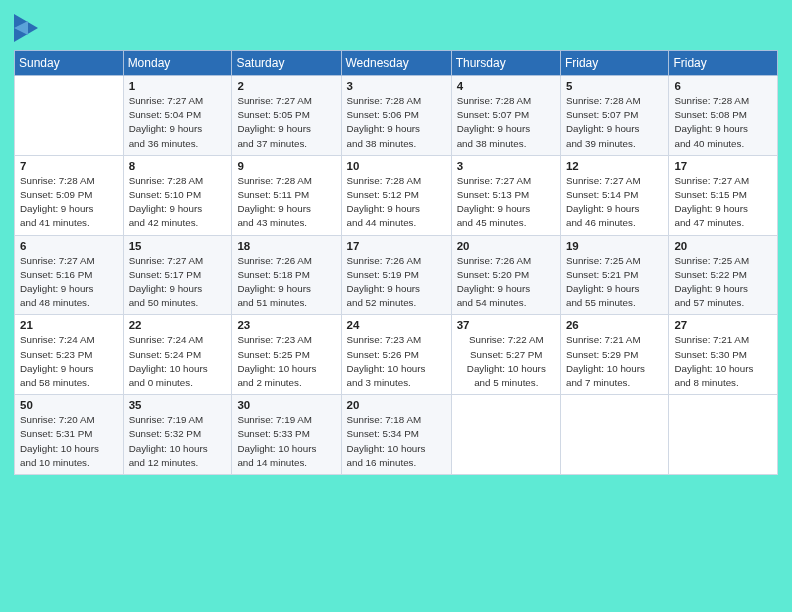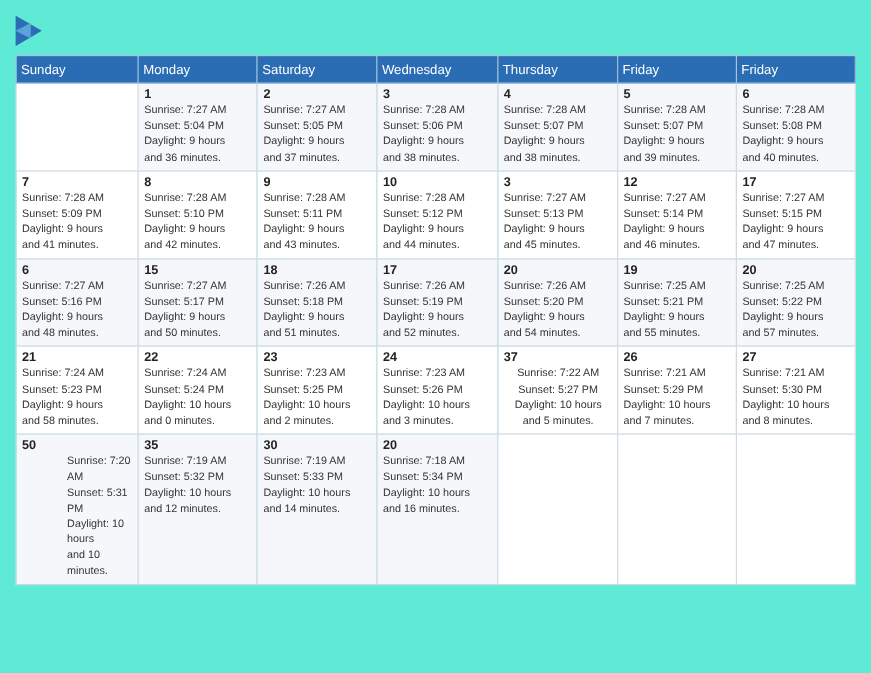--- a/index.html
+++ b/index.html
@@ -333,21 +333,21 @@
             <div class="day-number">27</div>
             <div class="day-info" style="white-space: pre-line;">Sunrise: 7:21 AM
 Sunset: 5:30 PM
 Daylight: 10 hours
 and 8 minutes.</div>
           </td>
         </tr>
         <tr>
           <td>
             <div class="day-number">50</div>
-            <div class="day-info" style="white-space: pre-line; margin-left: 41px;">Sunrise: 7:20 AM
+            <div class="day-info" style="white-space: pre-line;">Sunrise: 7:20 AM
 Sunset: 5:31 PM
 Daylight: 10 hours
 and 10 minutes.</div>
           </td>
           <td>
             <div class="day-number">35</div>
             <div class="day-info" style="white-space: pre-line;">Sunrise: 7:19 AM
 Sunset: 5:32 PM
 Daylight: 10 hours
 and 12 minutes.</div>

